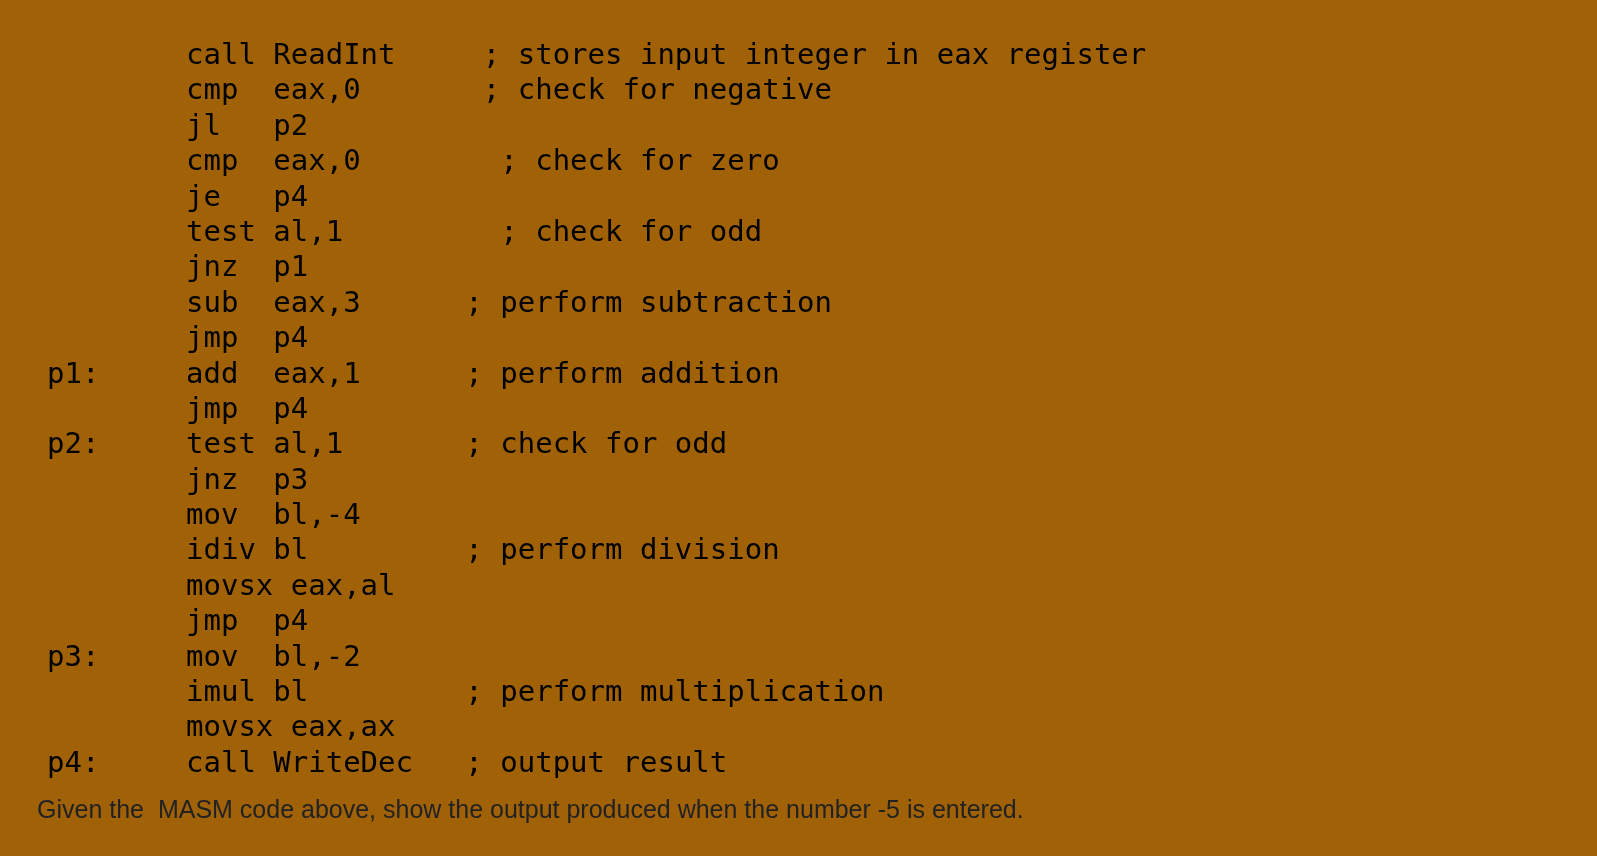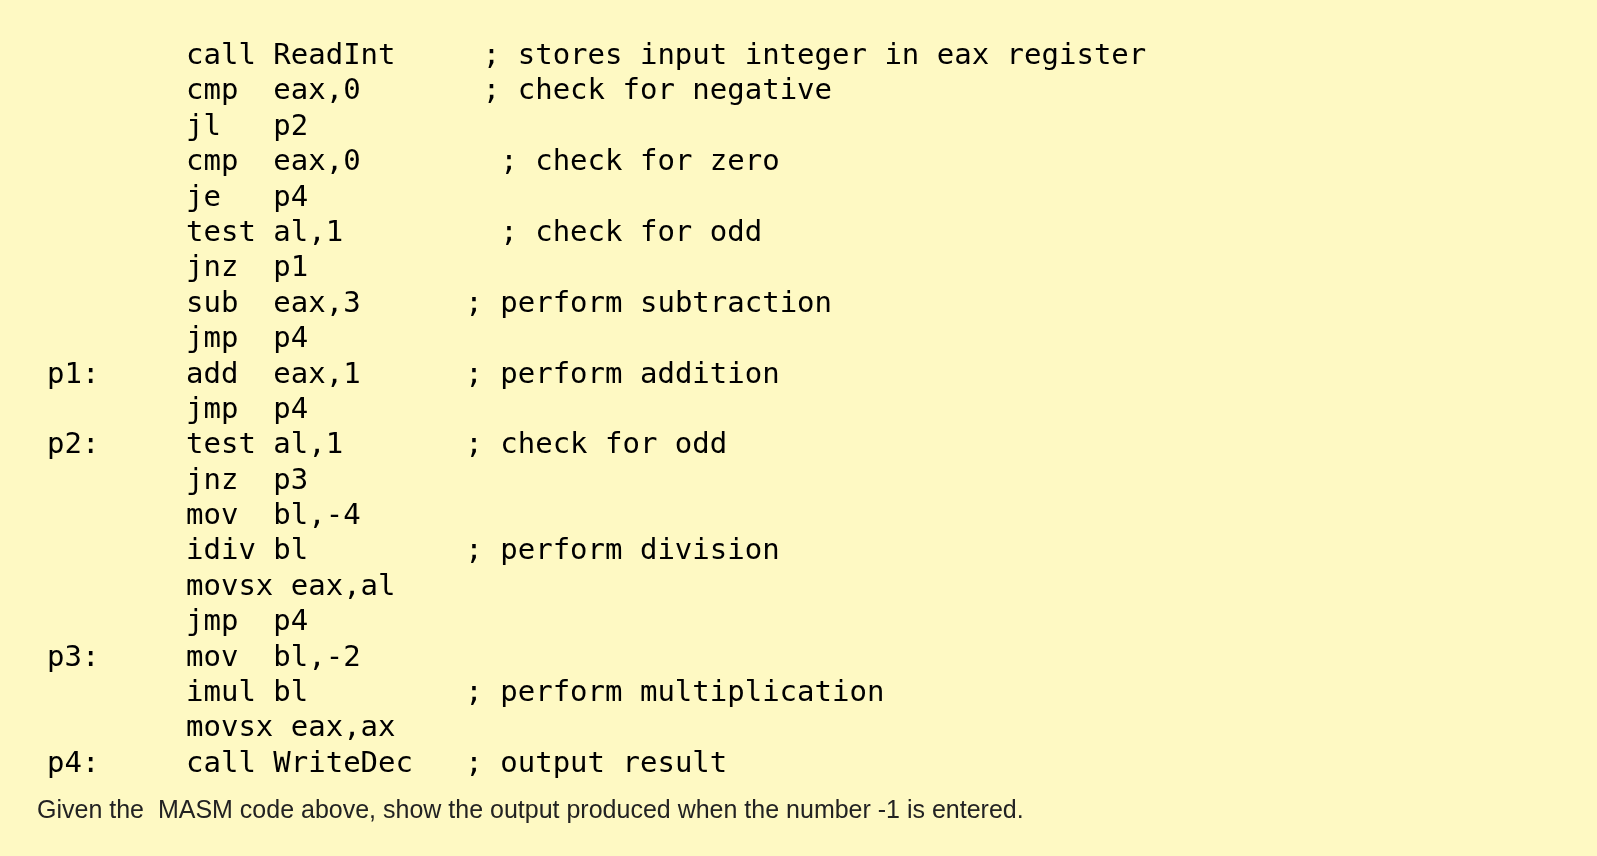--- a/index.html
+++ b/index.html
@@ -11,21 +11,21 @@
     width: 1597px;
     height: 856px;
     overflow: hidden;
     font-family: "Liberation Sans", sans-serif;
     color: #1a1a1a;
   }
   .page {
     position: relative;
     width: 1597px;
     height: 856px;
-    background: #fef9c3;
+    background: #a16207;
   }
 
   
   .code-block {
     position: absolute;
     left: 0;
     top: 8px;
     width: 1597px;
     font-family: "DejaVu Sans Mono", "Liberation Mono", monospace;
     font-size: 29px;
@@ -71,15 +71,15 @@
     white-space: pre;
   }
 </style>
 </head>
 <body>
 
 <div class="page">
 
   <pre class="code-block" id="code-block"><span class="code-line"><span class="lbl"></span><span class="label-col"></span><span class="instr">call ReadInt</span><span class="cmt">     ; stores input integer in eax register</span></span><span class="code-line"><span class="lbl"></span><span class="label-col"></span><span class="instr">cmp  eax,0</span><span class="cmt">       ; check for negative</span></span><span class="code-line"><span class="lbl"></span><span class="label-col"></span><span class="instr">jl   p2</span></span><span class="code-line"><span class="lbl"></span><span class="label-col"></span><span class="instr">cmp  eax,0</span><span class="cmt">        ; check for zero</span></span><span class="code-line"><span class="lbl"></span><span class="label-col"></span><span class="instr">je   p4</span></span><span class="code-line"><span class="lbl"></span><span class="label-col"></span><span class="instr">test al,1</span><span class="cmt">         ; check for odd</span></span><span class="code-line"><span class="lbl"></span><span class="label-col"></span><span class="instr">jnz  p1</span></span><span class="code-line"><span class="lbl"></span><span class="label-col"></span><span class="instr">sub  eax,3</span><span class="cmt">      ; perform subtraction</span></span><span class="code-line"><span class="lbl"></span><span class="label-col"></span><span class="instr">jmp  p4</span></span><span class="code-line"><span class="lbl"></span><span class="label-col">p1:</span><span class="instr">add  eax,1</span><span class="cmt">      ; perform addition</span></span><span class="code-line"><span class="lbl"></span><span class="label-col"></span><span class="instr">jmp  p4</span></span><span class="code-line"><span class="lbl"></span><span class="label-col">p2:</span><span class="instr">test al,1</span><span class="cmt">       ; check for odd</span></span><span class="code-line"><span class="lbl"></span><span class="label-col"></span><span class="instr">jnz  p3</span></span><span class="code-line"><span class="lbl"></span><span class="label-col"></span><span class="instr">mov  bl,-4</span></span><span class="code-line"><span class="lbl"></span><span class="label-col"></span><span class="instr">idiv bl</span><span class="cmt">         ; perform division</span></span><span class="code-line"><span class="lbl"></span><span class="label-col"></span><span class="instr">movsx eax,al</span></span><span class="code-line"><span class="lbl"></span><span class="label-col"></span><span class="instr">jmp  p4</span></span><span class="code-line"><span class="lbl"></span><span class="label-col">p3:</span><span class="instr">mov  bl,-2</span></span><span class="code-line"><span class="lbl"></span><span class="label-col"></span><span class="instr">imul bl</span><span class="cmt">         ; perform multiplication</span></span><span class="code-line"><span class="lbl"></span><span class="label-col"></span><span class="instr">movsx eax,ax</span></span><span class="code-line"><span class="lbl"></span><span class="label-col">p4:</span><span class="instr">call WriteDec</span><span class="cmt">   ; output result</span></span></pre>
 
-  <div class="question">Given the  MASM code above, show the output produced when the number -1 is entered.</div>
+  <div class="question">Given the  MASM code above, show the output produced when the number -5 is entered.</div>
 
 </div>
 
 </body></html>

